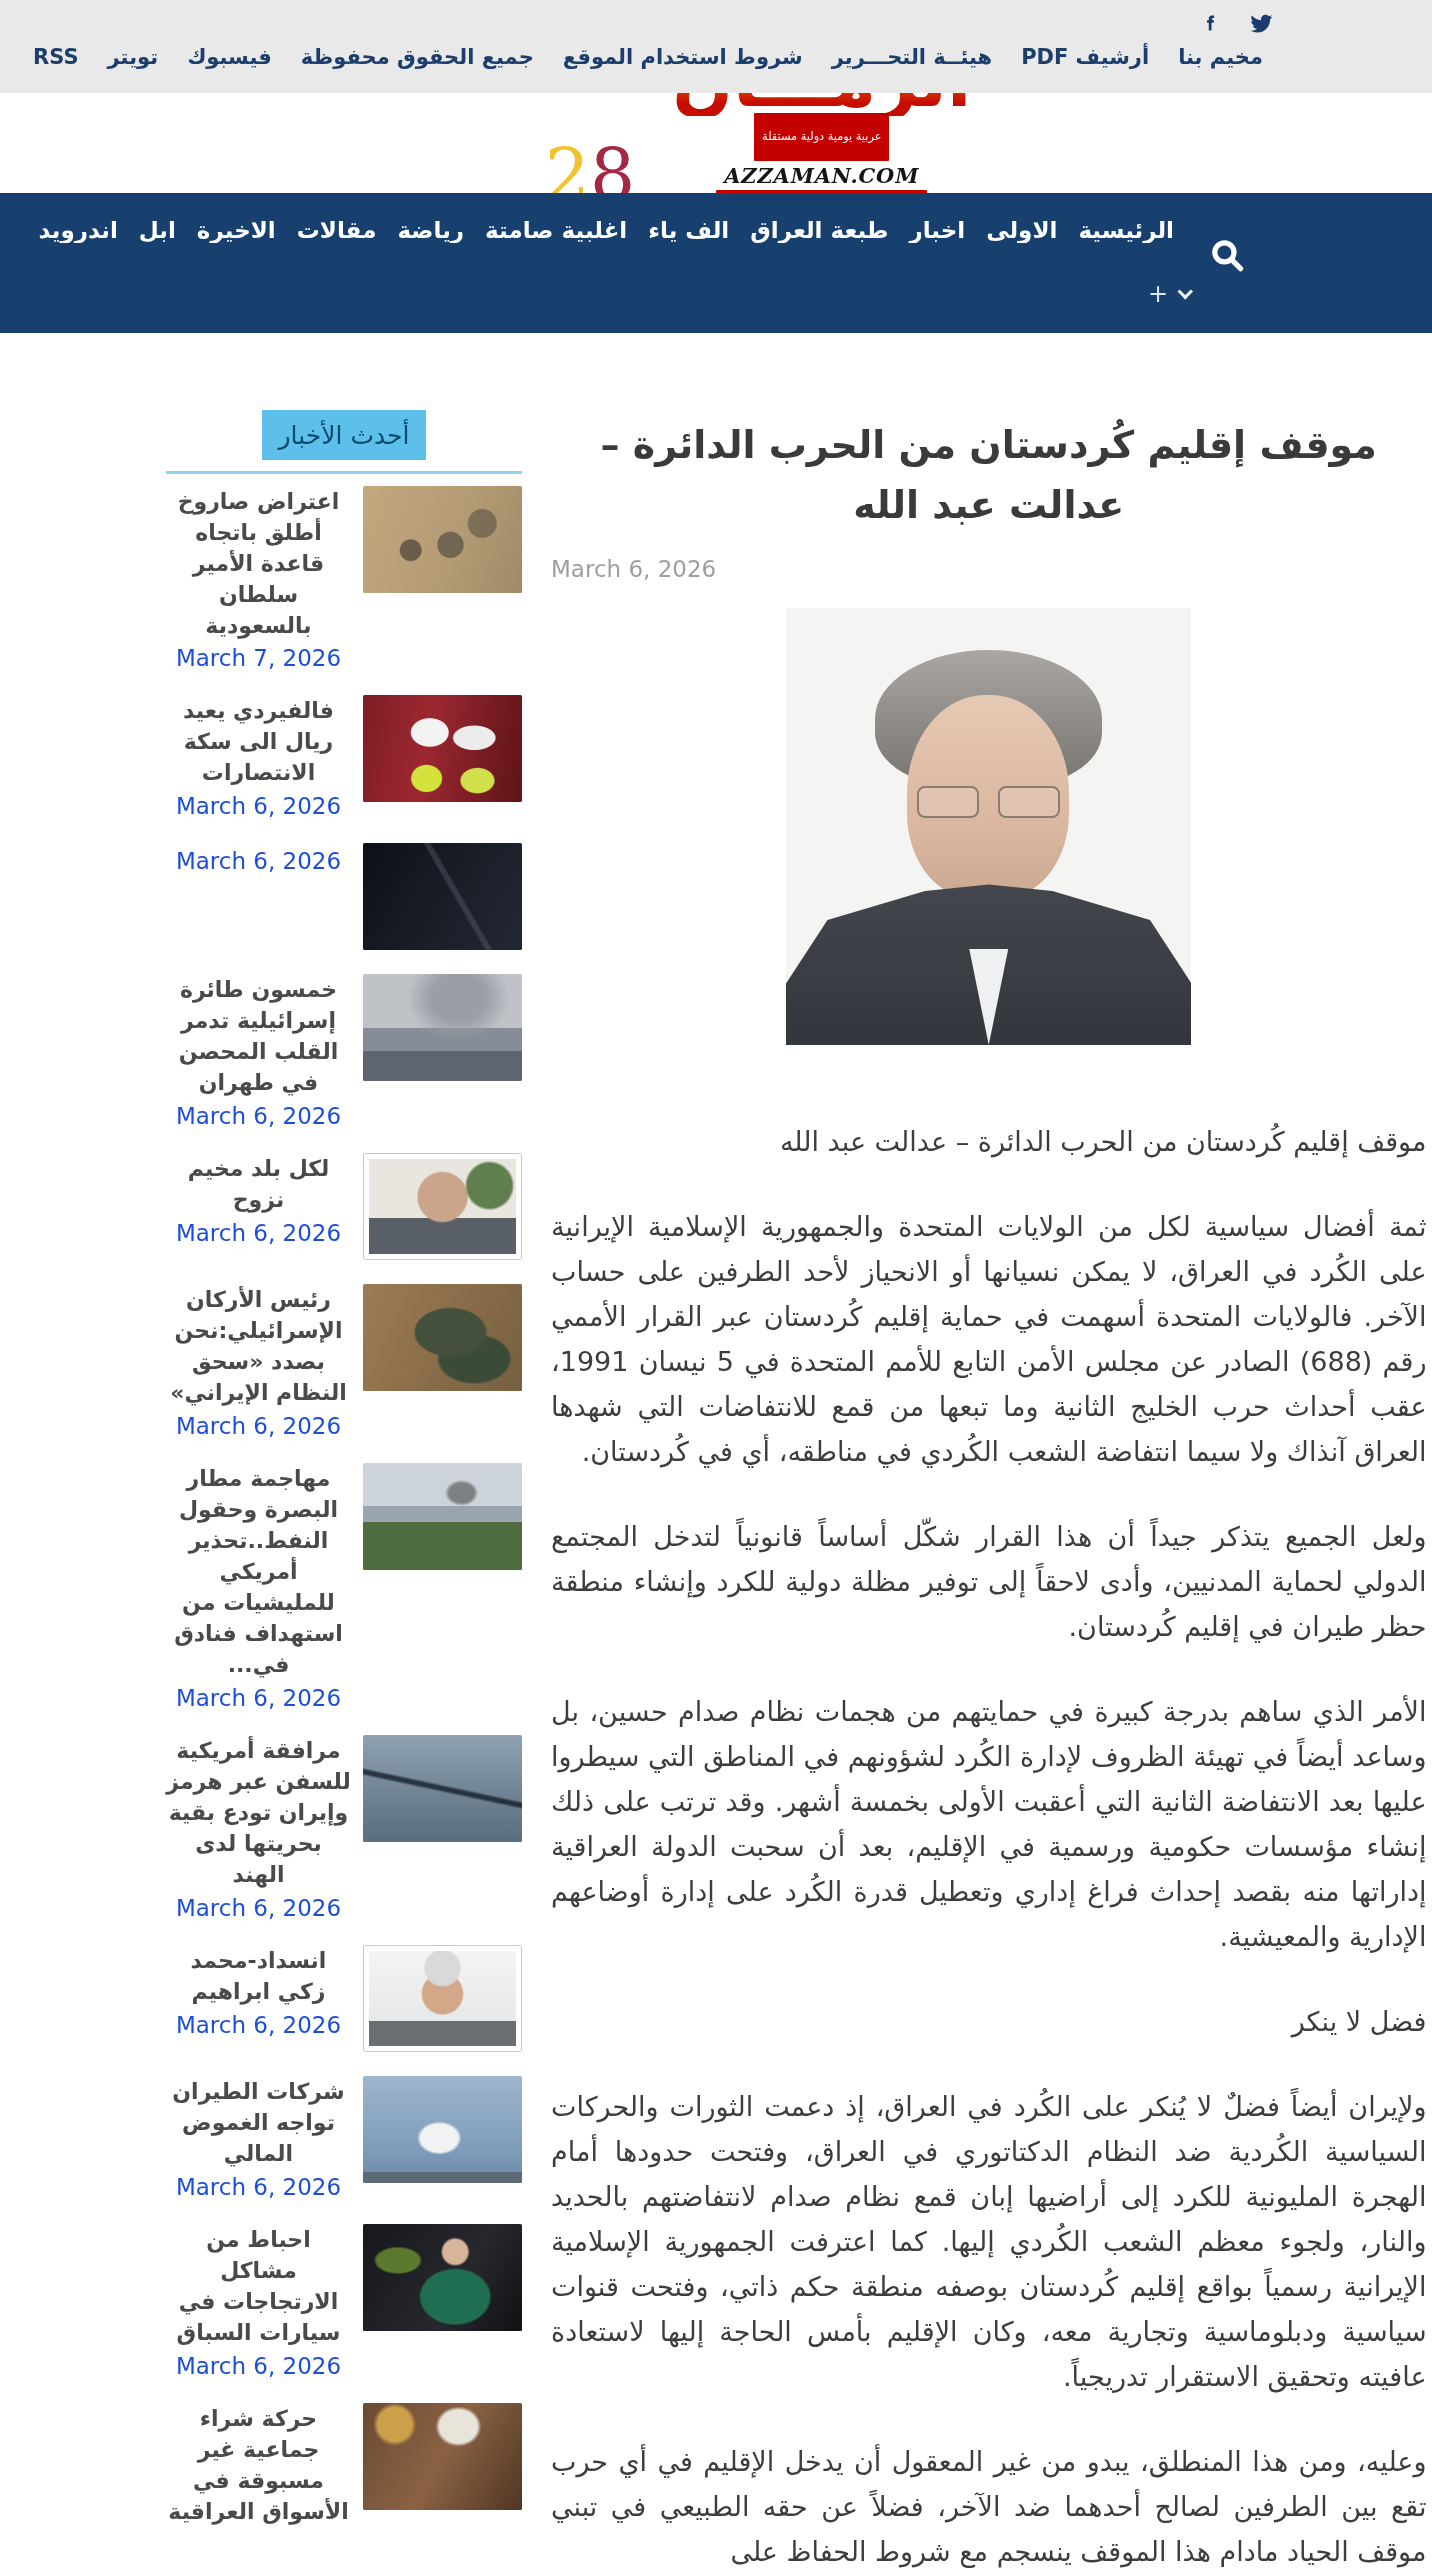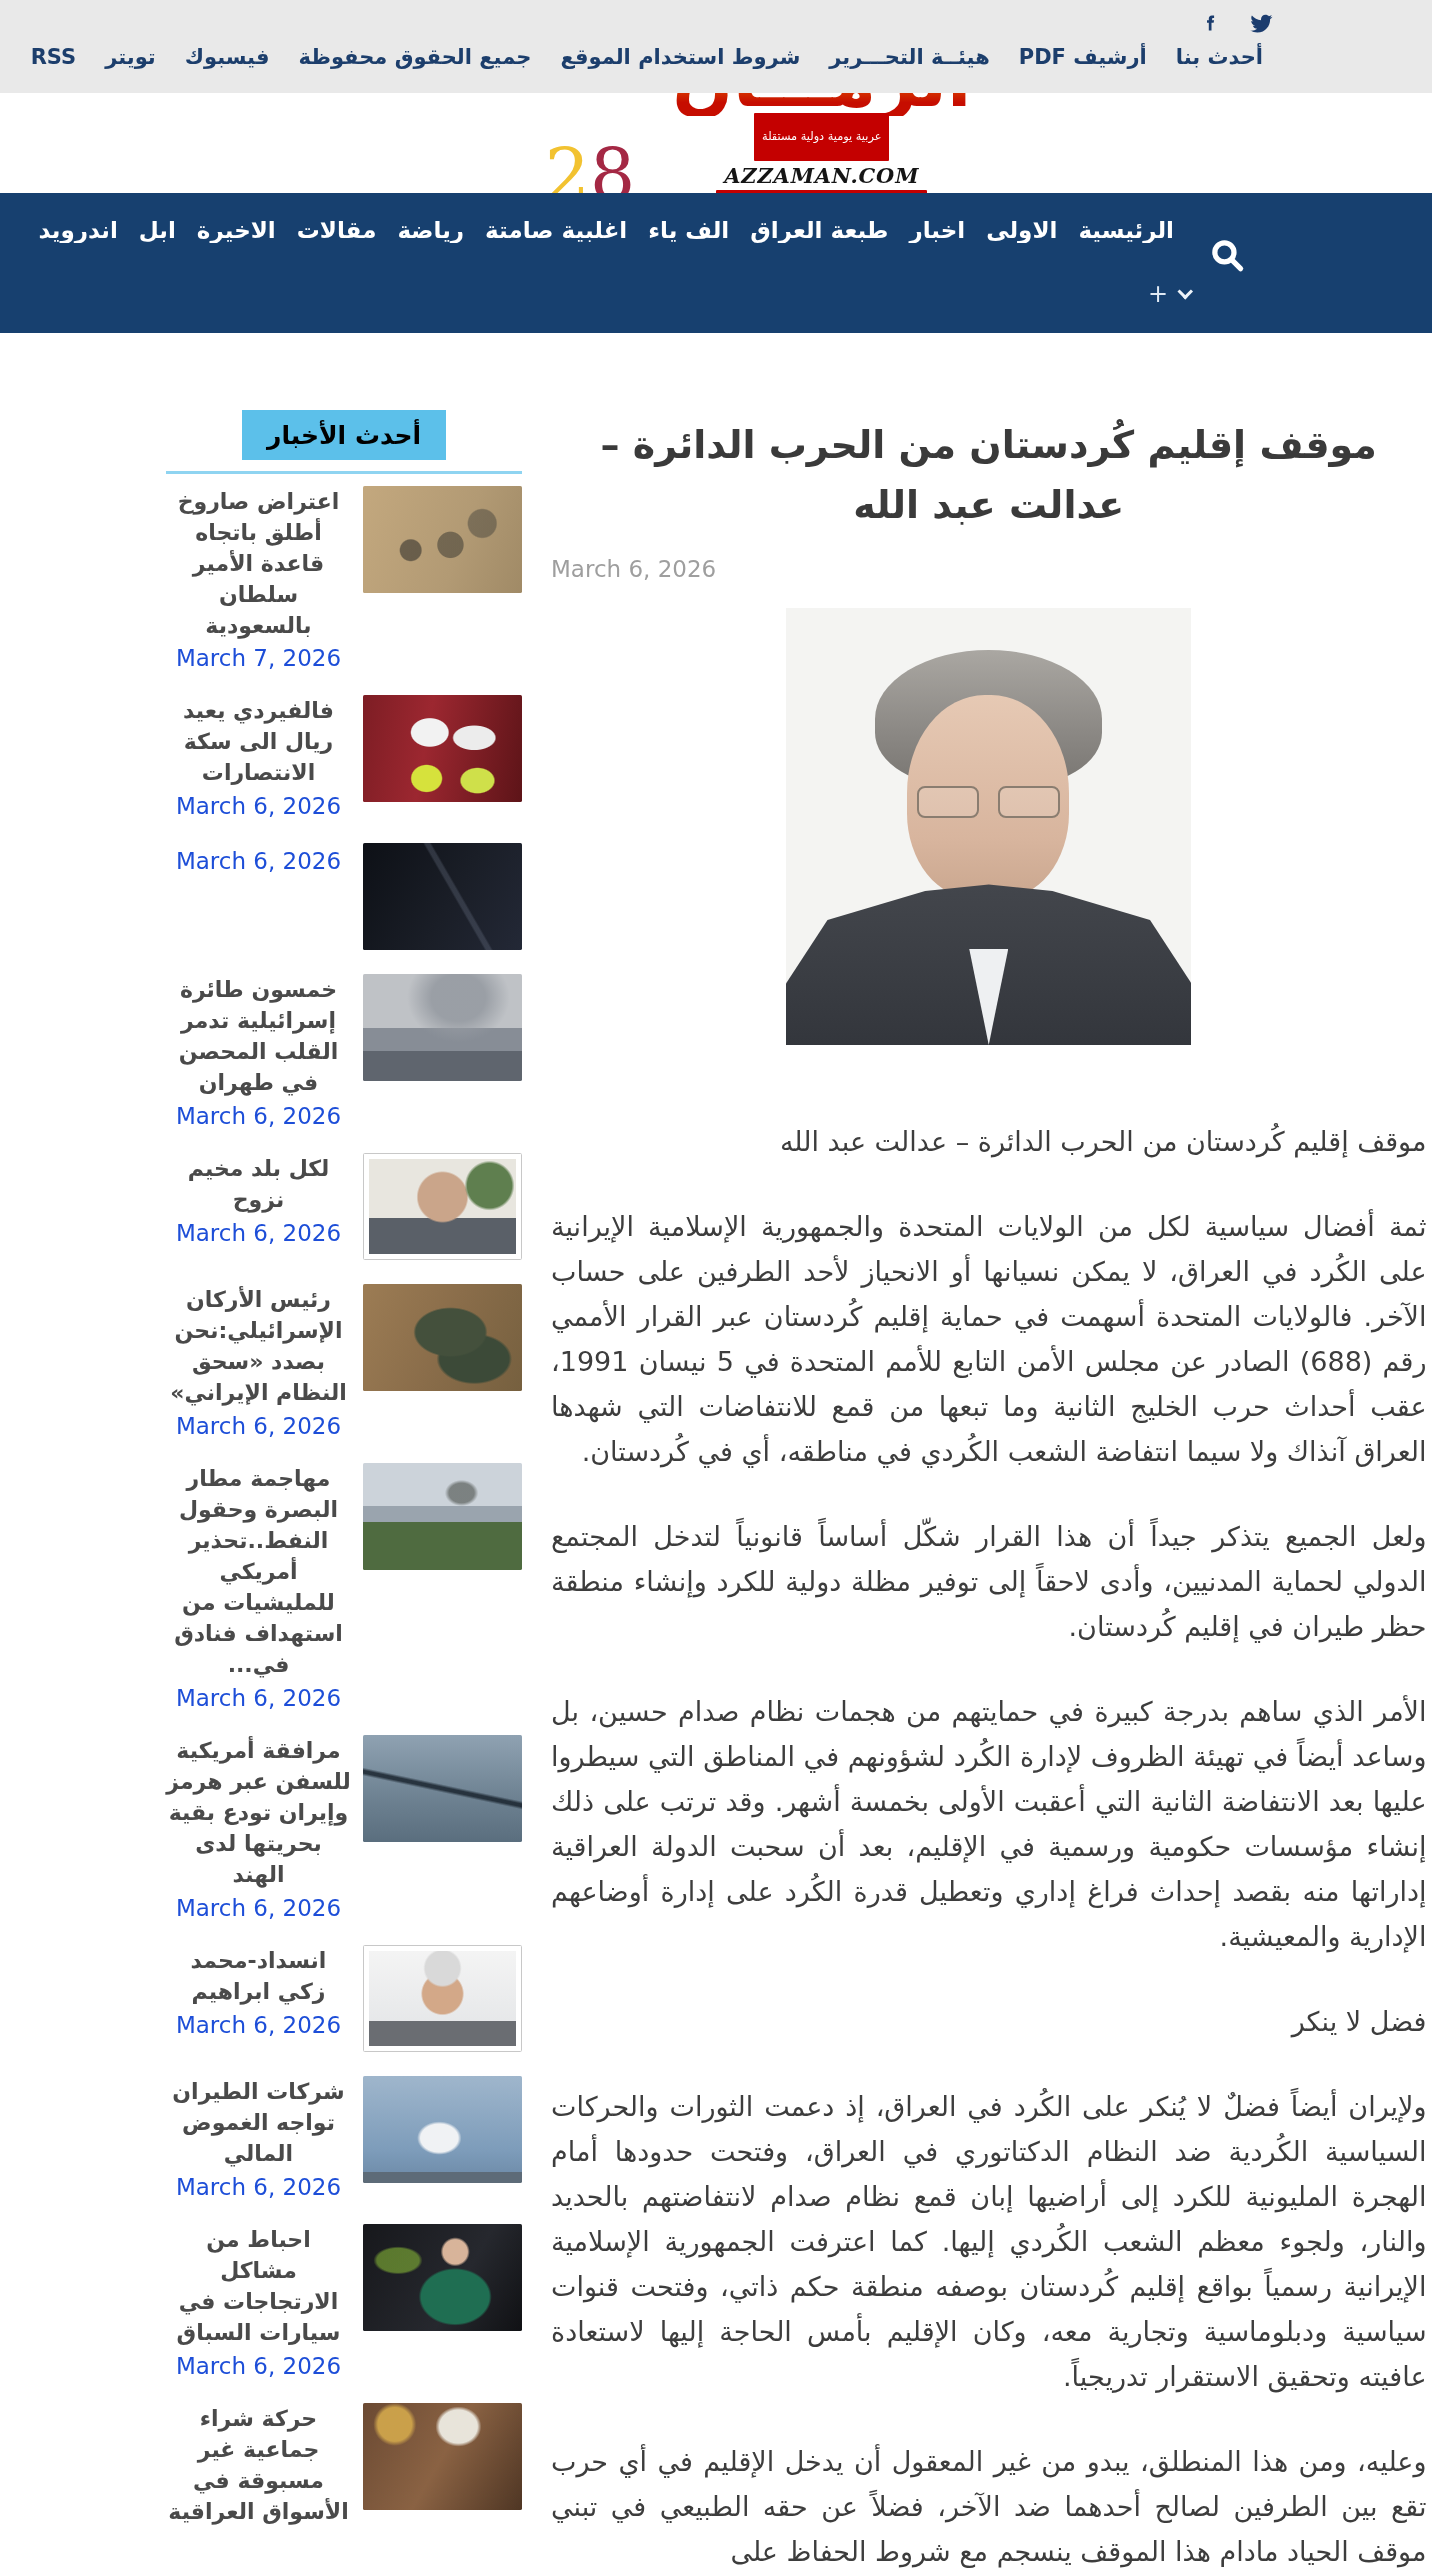--- a/index.html
+++ b/index.html
@@ -38,22 +38,22 @@
   .navmenu a { color:#fff; font-weight:bold; font-size:23px; text-decoration:none; }
   .search-btn { position:absolute; top:44px; right:185px; width:39px; height:39px; cursor:pointer; }
   .search-btn svg { width:37px; height:37px; stroke:#fff; fill:none; stroke-width:3.4; }
   .more-btn { position:absolute; top:89px; right:243px; display:flex; align-items:center; gap:11.3px; cursor:pointer; }
   .more-plus { color:#dfe9f4; font-size:24px; line-height:24px; }
   .more-chev { width:10.5px; height:10.5px; border-right:3.2px solid #eef4fa; border-bottom:3.2px solid #eef4fa; transform:rotate(45deg); margin-top:-4.9px; }
   
   .content { display:flex; align-items:flex-start; padding:77px 6.5px 0 166px; }
   
   .sidebar { width:356px; flex:none; }
-  .sb-head { width:204px; height:50px; margin:0 auto; background:#5cc0ea; color:#000000;
-    font-weight:bold; font-size:25px; display:flex; align-items:center; justify-content:center; direction:rtl; }
+  .sb-head { width:164px; height:50px; margin:0 auto; background:#5cc0ea; color:#0c4a6e;
+    font-weight:normal; font-size:25px; display:flex; align-items:center; justify-content:center; direction:rtl; }
   .sb-rule { border:0; border-top:3.2px solid #8fd4f1; margin-top:11.3px; }
   .sb-list { margin-top:11.3px; }
   .sb-item { display:flex; direction:rtl; gap:12px; margin-bottom:24px; align-items:flex-start; cursor:pointer; }
   .sb-thumb { width:159px; height:107px; flex:none; border-radius:1.6px; }
   .sb-text { flex:1; text-align:center; direction:rtl; }
   .sb-title { font-weight:bold; font-size:22px; line-height:31px; color:#4a4a4a; }
   .sb-date { margin-top:4.9px; font-size:23px; color:#1d4ed8; direction:ltr; }
   
   .t-military-base-aerial { background:
     radial-gradient(circle at 30% 60%, rgba(40,40,38,.55) 0 8%, transparent 9%),
@@ -141,21 +141,21 @@
         </svg>
     </span>
     <span class="social-btn">
       <svg viewBox="0 0 24 24">
           <path d="M23.4 4.8c-.8.4-1.7.6-2.6.8.9-.6 1.6-1.5 2-2.5-.9.5-1.9.9-2.9 1.1-.9-1-2.1-1.5-3.4-1.5-2.5 0-4.5 2-4.5 4.5 0 .4 0 .7.1 1-3.7-.2-7-2-9.2-4.7-.4.7-.6 1.5-.6 2.3 0 1.6.8 2.9 2 3.8-.7 0-1.4-.2-2-.5v.1c0 2.2 1.6 4 3.6 4.4-.4.1-.8.2-1.2.2-.3 0-.6 0-.8-.1.6 1.8 2.2 3.1 4.2 3.1-1.5 1.2-3.5 1.9-5.6 1.9-.4 0-.7 0-1.1-.1 2 1.3 4.4 2 6.9 2 8.3 0 12.8-6.9 12.8-12.8v-.6c.9-.6 1.6-1.4 2.2-2.3z"></path>
         </svg>
     </span>
   </div>
   <nav class="topmenu">
 
-  <a href="#">أحدث بنا</a>
+  <a href="#">مخيم بنا</a>
       <a href="#">أرشيف PDF</a>
       <a href="#">هيئــة التحـــرير</a>
       <a href="#">شروط استخدام الموقع</a>
       <a href="#">جميع الحقوق محفوظة</a>
       <a href="#">فيسبوك</a>
       <a href="#">تويتر</a>
       <a href="#">RSS</a>
     </nav>
 </header>
 

